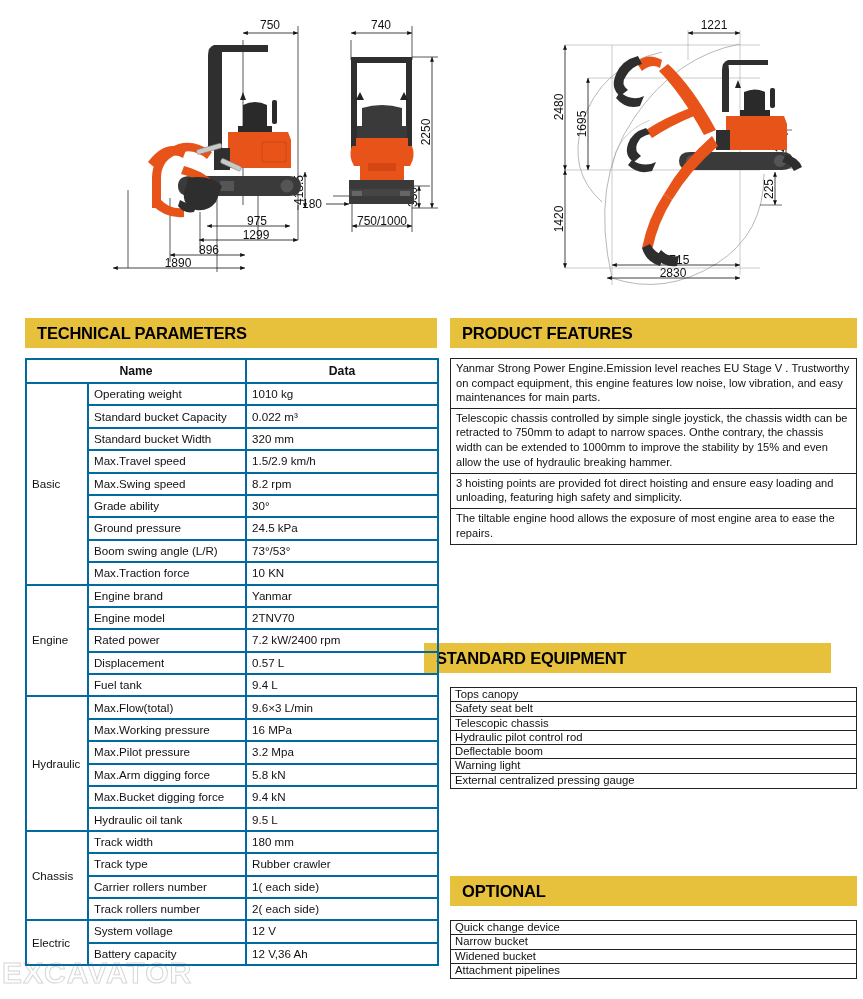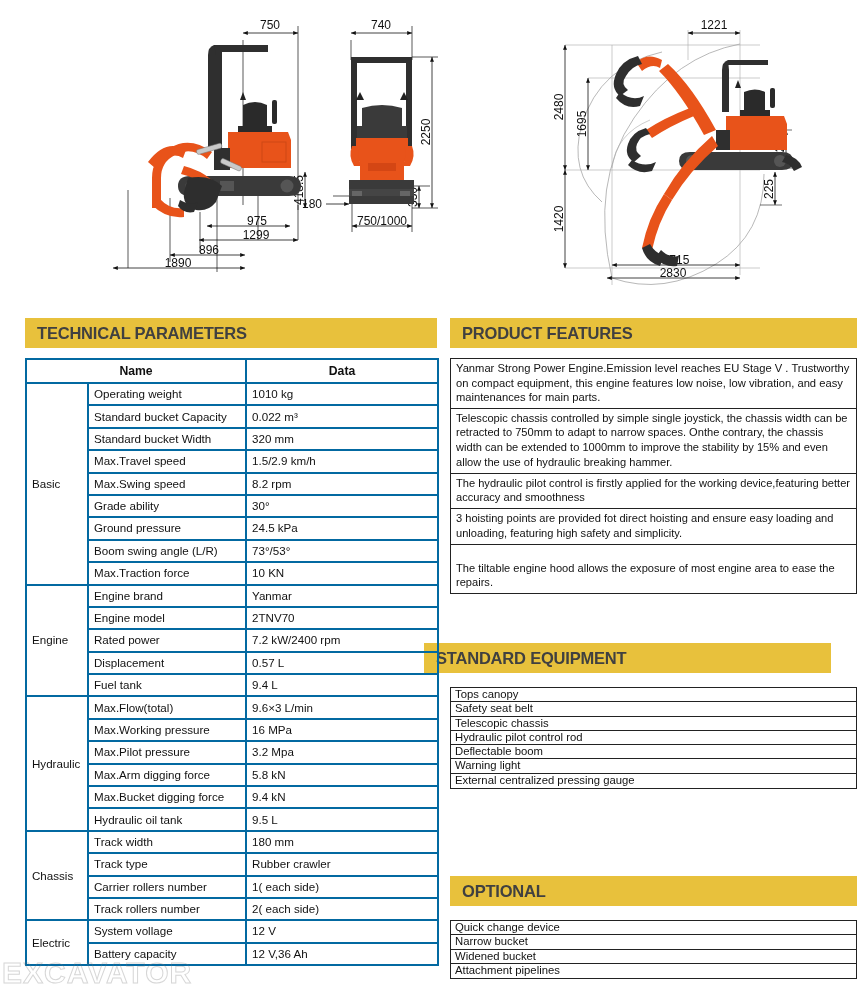--- a/index.html
+++ b/index.html
@@ -31,21 +31,21 @@
     height: 30px;
     display: flex;
     align-items: center;
     box-sizing: border-box;
     padding-left: 12px;
   }
   .banner .banner-text {
     font-size: 16.5px;
     font-weight: bold;
     letter-spacing: -0.2px;
-    color: #404040;
+    color: #000000;
     white-space: nowrap;
   }
 
   
   #spec-table-wrap {
     position: absolute;
     left: 25px;
     top: 358px;
     width: 412px;
   }
@@ -92,21 +92,21 @@
     box-sizing: border-box;
     background: #fff;
   }
   .feature-row {
     border-bottom: 1px solid #222;
     padding: 2px 4px 3px 5px;
     font-size: 11.1px;
     line-height: 1.33;
     color: #111;
   }
-  .feature-row:last-child { border-bottom: none; margin-top: 14px; }
+  .feature-row:last-child { border-bottom: none; }
   .feature-row.alt { font-size: 11.2px; line-height: 1.30; }
 
   
   .listbox {
     position: absolute;
     border: 1.4px solid #222;
     box-sizing: border-box;
     background: #fff;
   }
   .listbox .li {
@@ -487,21 +487,20 @@
           <td>Battery capacity</td>
           <td>12 V,36 Ah</td>
         </tr>
       </tbody>
   </table>
 </div>
 
 <div id="features">
     <div class="feature-row alt">Yanmar Strong Power Engine.Emission level reaches EU Stage V . Trustworthy on compact equipment, this engine features low noise, low vibration, and easy maintenances for main parts.</div>
     <div class="feature-row">Telescopic chassis controlled by simple single joystick, the chassis width can be retracted to 750mm to adapt to narrow spaces. Onthe contrary, the chassis width can be extended to 1000mm to improve the stability by 15% and even allow the use of hydraulic breaking hammer.</div>
-    <div class="feature-row">The hydraulic pilot control is firstly applied for the working device,featuring better accuracy and smoothness</div>
     <div class="feature-row">3 hoisting points are provided fot direct hoisting and ensure easy loading and unloading, featuring high safety and simplicity.</div>
     <div class="feature-row">The tiltable engine hood allows the exposure of most engine area to ease the repairs.</div>
   </div>
 
 <div class="listbox" id="std-equip" style="left:450px; top:687px; width:407px;">
     <div class="li">Tops canopy</div>
     <div class="li">Safety seat belt</div>
     <div class="li">Telescopic chassis</div>
     <div class="li">Hydraulic pilot control rod</div>
     <div class="li">Deflectable boom</div>

